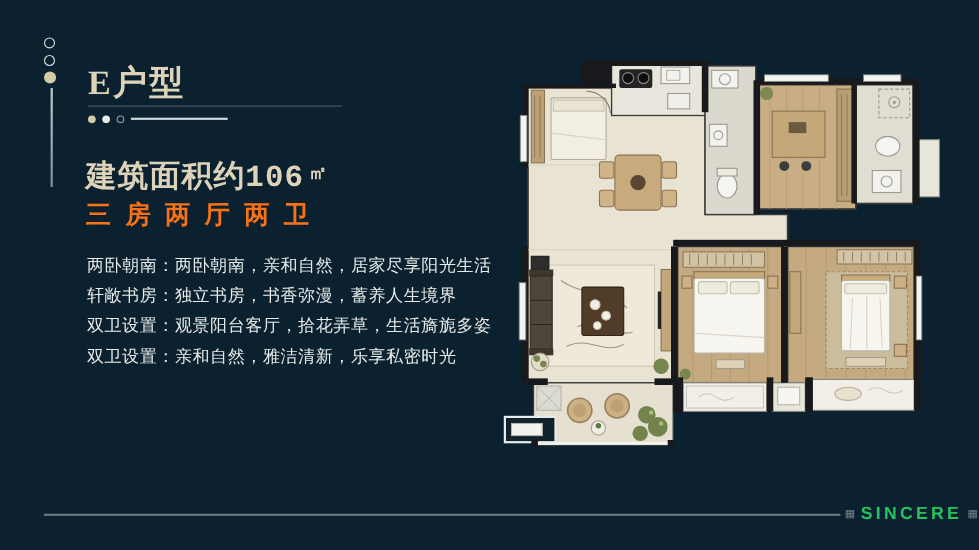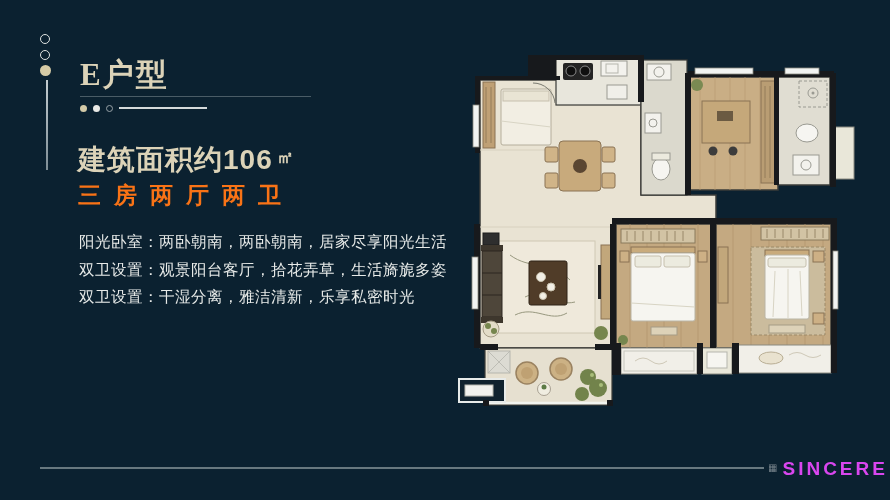--- a/index.html
+++ b/index.html
@@ -22,21 +22,21 @@
   }
   .title-rule{position:absolute;left:80px;top:96px;width:231px;height:1px;background:#4A5C66;}
   .dot{position:absolute;border-radius:50%;}
   .dot.gold{left:80px;top:105px;width:7px;height:7px;background:#d3caa8;}
   .dot.white{left:93px;top:105px;width:7px;height:7px;background:#e9e9e6;}
   .dot.ring{left:106px;top:105px;width:7px;height:7px;border:1.4px solid #97a1a6;background:transparent;box-sizing:border-box;}
   .dot-rule{position:absolute;left:119px;top:107px;width:88px;height:2px;background:#d4d9da;}
   
   .area-line{
     position:absolute;left:78px;top:141px;
-    font-family:Liberation Sans, sans-serif;
+    font-family:Liberation Mono, monospace;
     font-size:28px;font-weight:700;color:#DCD3B8;letter-spacing:1px;white-space:nowrap;
   }
   .area-line .unit{font-size:17px;vertical-align:6px;margin-left:4px;letter-spacing:0;}
   .layout-line{
     position:absolute;left:78px;top:180px;
     font-family:"Liberation Serif","DejaVu Serif",serif;
     font-size:23px;font-weight:600;color:#f97316;letter-spacing:13px;white-space:nowrap;
   }
   
   .features{position:absolute;left:79px;top:228px;width:360px;}
@@ -46,21 +46,21 @@
   }
   
   .floorplan{position:absolute;left:455px;top:55px;width:405px;height:375px;}
   
   .footer-rule{position:absolute;left:40px;top:467px;width:724px;height:2px;background:#68787F;}
   .brand-row{
     position:absolute;left:768px;top:459px;height:18px;display:flex;align-items:center;gap:5px;
   }
   .brand-glyph{font-size:10px;color:#76828A;line-height:1;}
   .brand-text{
-    font-size:19px;font-weight:700;letter-spacing:3px;color:#d946ef;line-height:1;
+    font-size:16px;font-weight:700;letter-spacing:3px;color:#22c55e;line-height:1;
   }
 </style>
 </head>
 <body>
 
 <div class="slide">
 
   <span class="deco-circle hollow" style="left:40px;top:34px;"></span>
   <span class="deco-circle hollow" style="left:40px;top:50px;"></span>
   <span class="deco-circle filled" style="left:40px;top:65px;"></span>
@@ -72,23 +72,24 @@
   <span class="dot white"></span>
   <span class="dot ring"></span>
   <span class="dot-rule"></span>
 
   <div class="area-line">
     <span>建筑面积约</span><span>106</span><span class="unit">㎡</span>
   </div>
   <div class="layout-line">三房两厅两卫</div>
 
   <div class="features">
-    <div class="feature-item">阳光卧室：两卧朝南，两卧朝南，居家尽享阳光生活</div>
+    <div class="feature-item">两卧朝南：两卧朝南，亲和自然，居家尽享阳光生活</div>
+    <div class="feature-item">轩敞书房：独立书房，书香弥漫，蓄养人生境界</div>
     <div class="feature-item">双卫设置：观景阳台客厅，拾花弄草，生活旖旎多姿</div>
-    <div class="feature-item">双卫设置：干湿分离，雅洁清新，乐享私密时光</div>
+    <div class="feature-item">双卫设置：亲和自然，雅洁清新，乐享私密时光</div>
   </div>
 
   <svg class="floorplan" viewBox="0 0 405 375">
 
     <g>
       <polygon points="25,25 101,25 101,2 186,2 186,140 261,140 261,172 157,172 157,293 25,293" fill="#E9E3D3" stroke="#3A3B38" stroke-width="1.5"></polygon>
       <path d="M25,95 H157 M25,172 H157 M101,50 H186" stroke="#D8D1BF" stroke-width="1" fill="none"></path>
     </g>
 
     <g>

